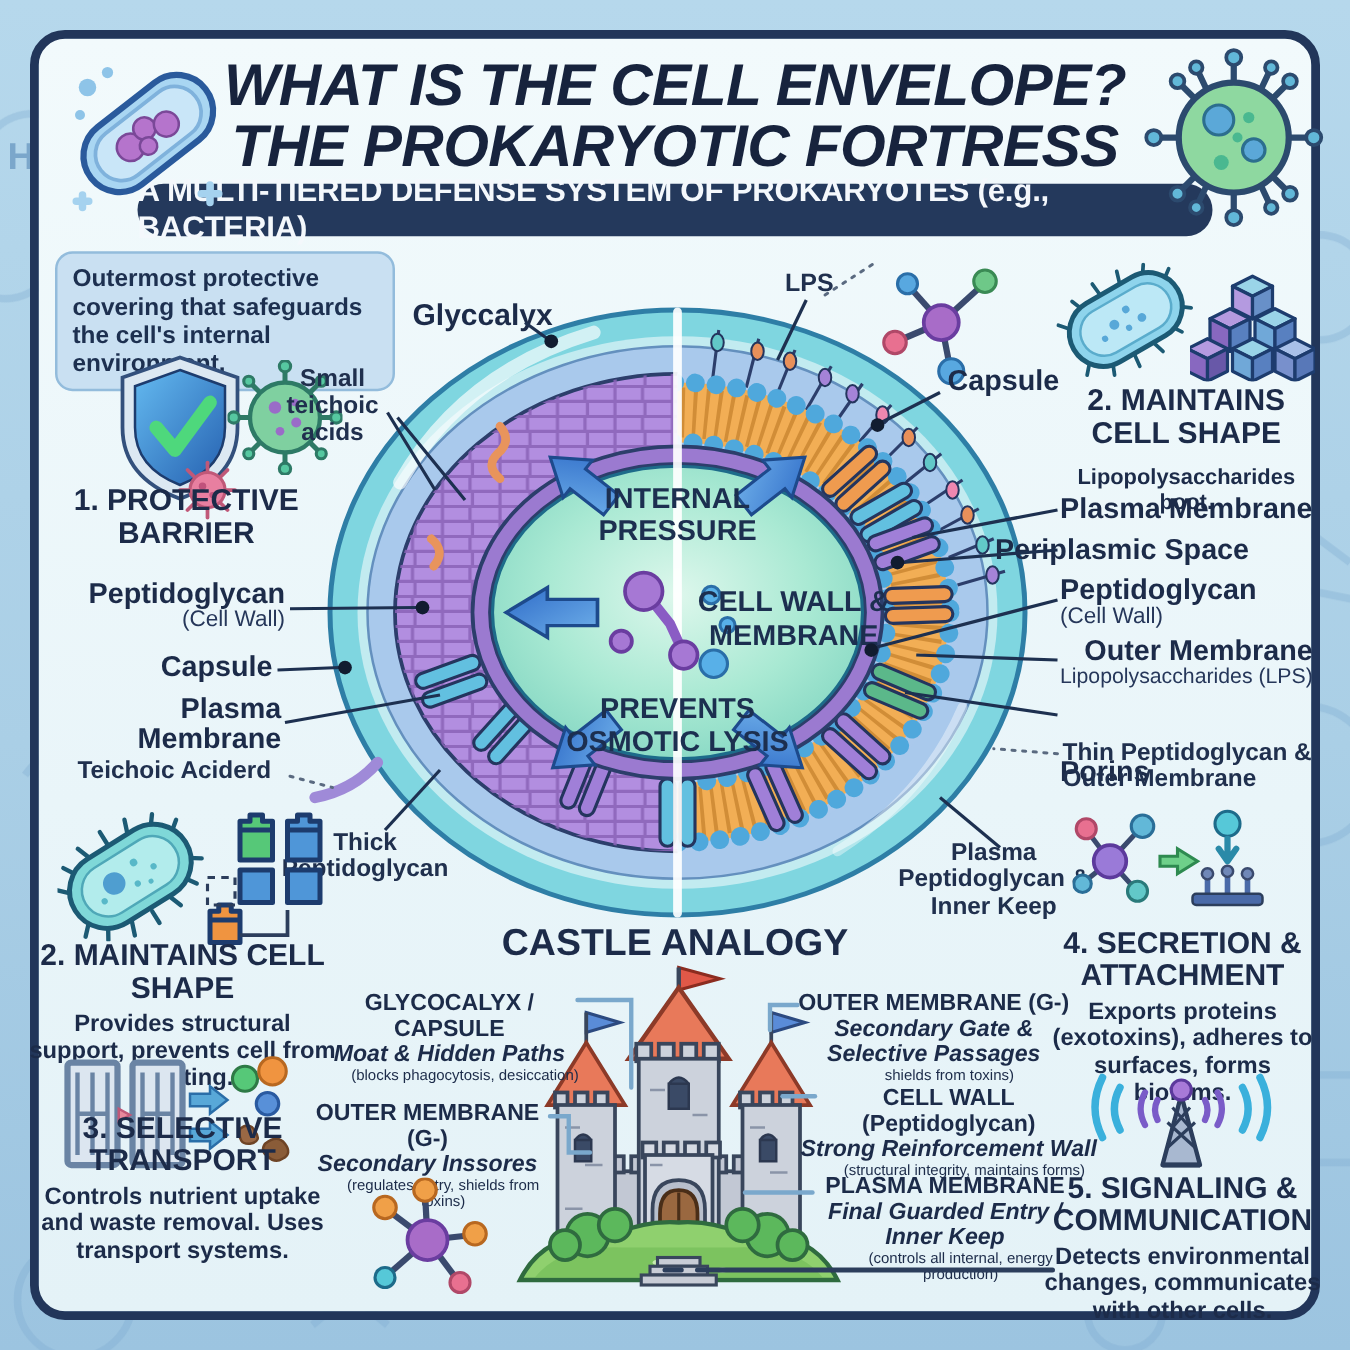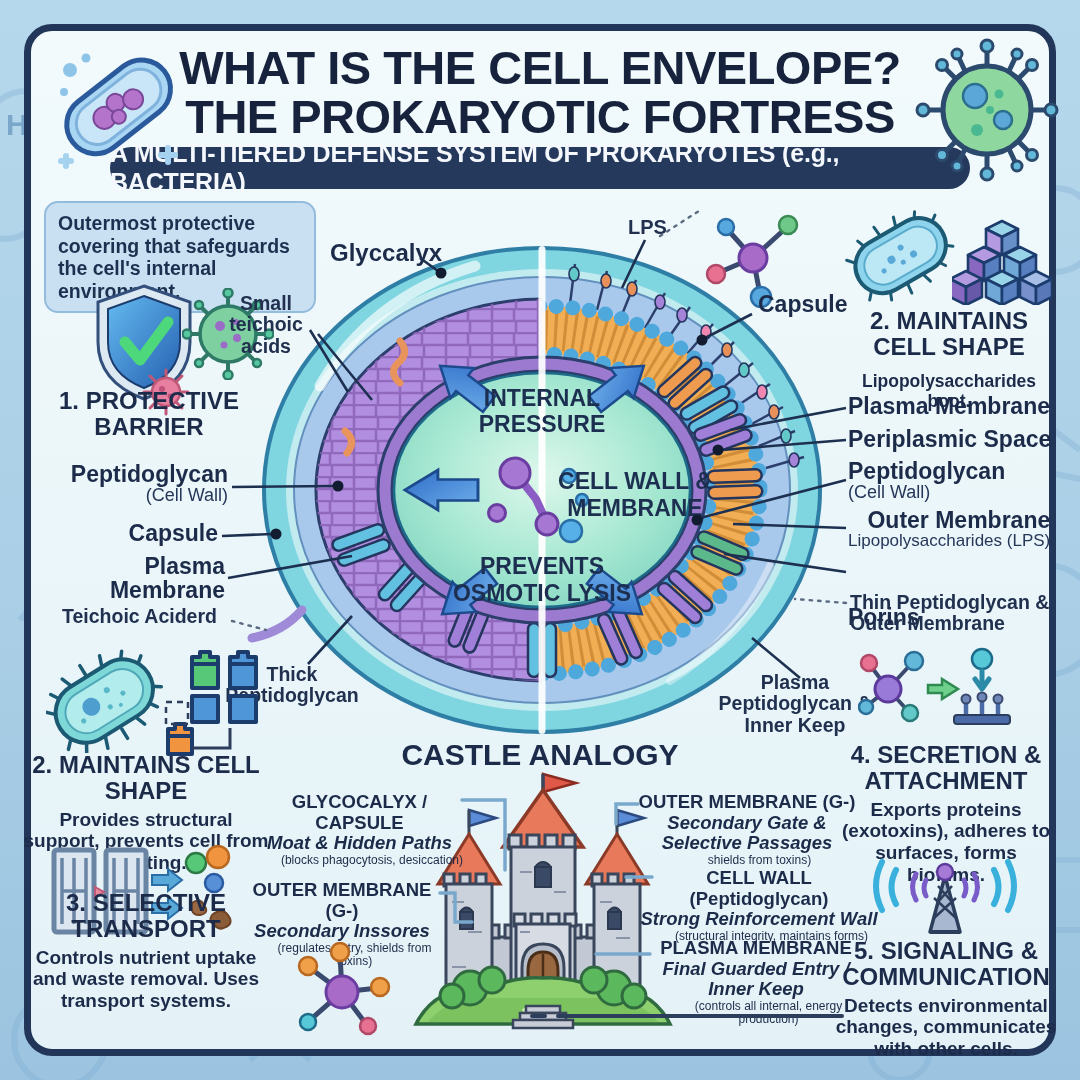--- a/index.html
+++ b/index.html
@@ -45,21 +45,21 @@
       <path d="M640 1050 q40 -30 80 0"></path>
       <path d="M250 1060 l30 -25 l30 25"></path>
       <circle cx="900" cy="1050" r="30"></circle>
       <path d="M1040 420 l40 30 M1035 470 l50 10"></path>
     </g>
     <text x="6" y="135" font-size="30" font-weight="700" fill="#6d9cc4" opacity="0.8">H</text>
   </svg>
 
   <div id="panel"></div>
 
-  <div class="abs" style="left:170px;top:44px;width:740px;">
+  <div class="abs" style="left:170px;top:44px;width:740px;font-style:italic;">
     <div class="title-line">WHAT IS THE CELL ENVELOPE?</div>
     <div class="title-line">THE PROKARYOTIC FORTRESS</div>
   </div>
   <div id="banner">
     <span>A MULTI-TIERED DEFENSE SYSTEM OF PROKARYOTES (e.g., BACTERIA)</span>
   </div>
 
   <svg class="abs" style="left:48px;top:36px;" width="140" height="140" viewBox="0 0 140 140">
     <g transform="rotate(-38 70 70)">
       <rect x="12" y="42" width="116" height="58" rx="29" fill="#a9d6f2" stroke="#2a5a9c" stroke-width="5"></rect>
@@ -469,21 +469,21 @@
     </g>
   </svg>
   <div class="sec" style="left:840px;top:308px;width:218px;">
     <div class="t">2. MAINTAINS CELL SHAPE</div>
     <div class="b" style="font-size:17.5px;margin-top:12px;text-align:center;">Lipopolysaccharides þoot.</div>
   </div>
 
   <div class="abs lbl-m" style="left:628px;top:216px;font-size:20px;">LPS</div>
   <div class="abs lbl-b" style="left:758px;top:292px;">Capsule</div>
   <div class="abs lbl-b" style="left:848px;top:394px;">Plasma Membrane</div>
-  <div class="abs lbl-b" style="left:848px;top:427px;">Periplasmic Space</div>
+  <div class="abs lbl-b" style="left:796px;top:427px;">Periplasmic Space</div>
   <div class="abs" style="left:848px;top:459px;">
     <div class="lbl-b">Peptidoglycan</div>
     <div class="lbl-s">(Cell Wall)</div>
   </div>
   <div class="abs" style="left:848px;top:508px;">
     <div class="lbl-b">Outer Membrane</div>
     <div class="lbl-s" style="font-size:17px;">Lipopolysaccharides (LPS)</div>
   </div>
   <div class="abs lbl-b" style="left:848px;top:557px;margin-top:48px;">Porins</div>
   <div class="abs lbl-m" style="left:850px;top:592px;width:200px;">Thin Peptidoglycan &amp; Outer Membrane</div>

